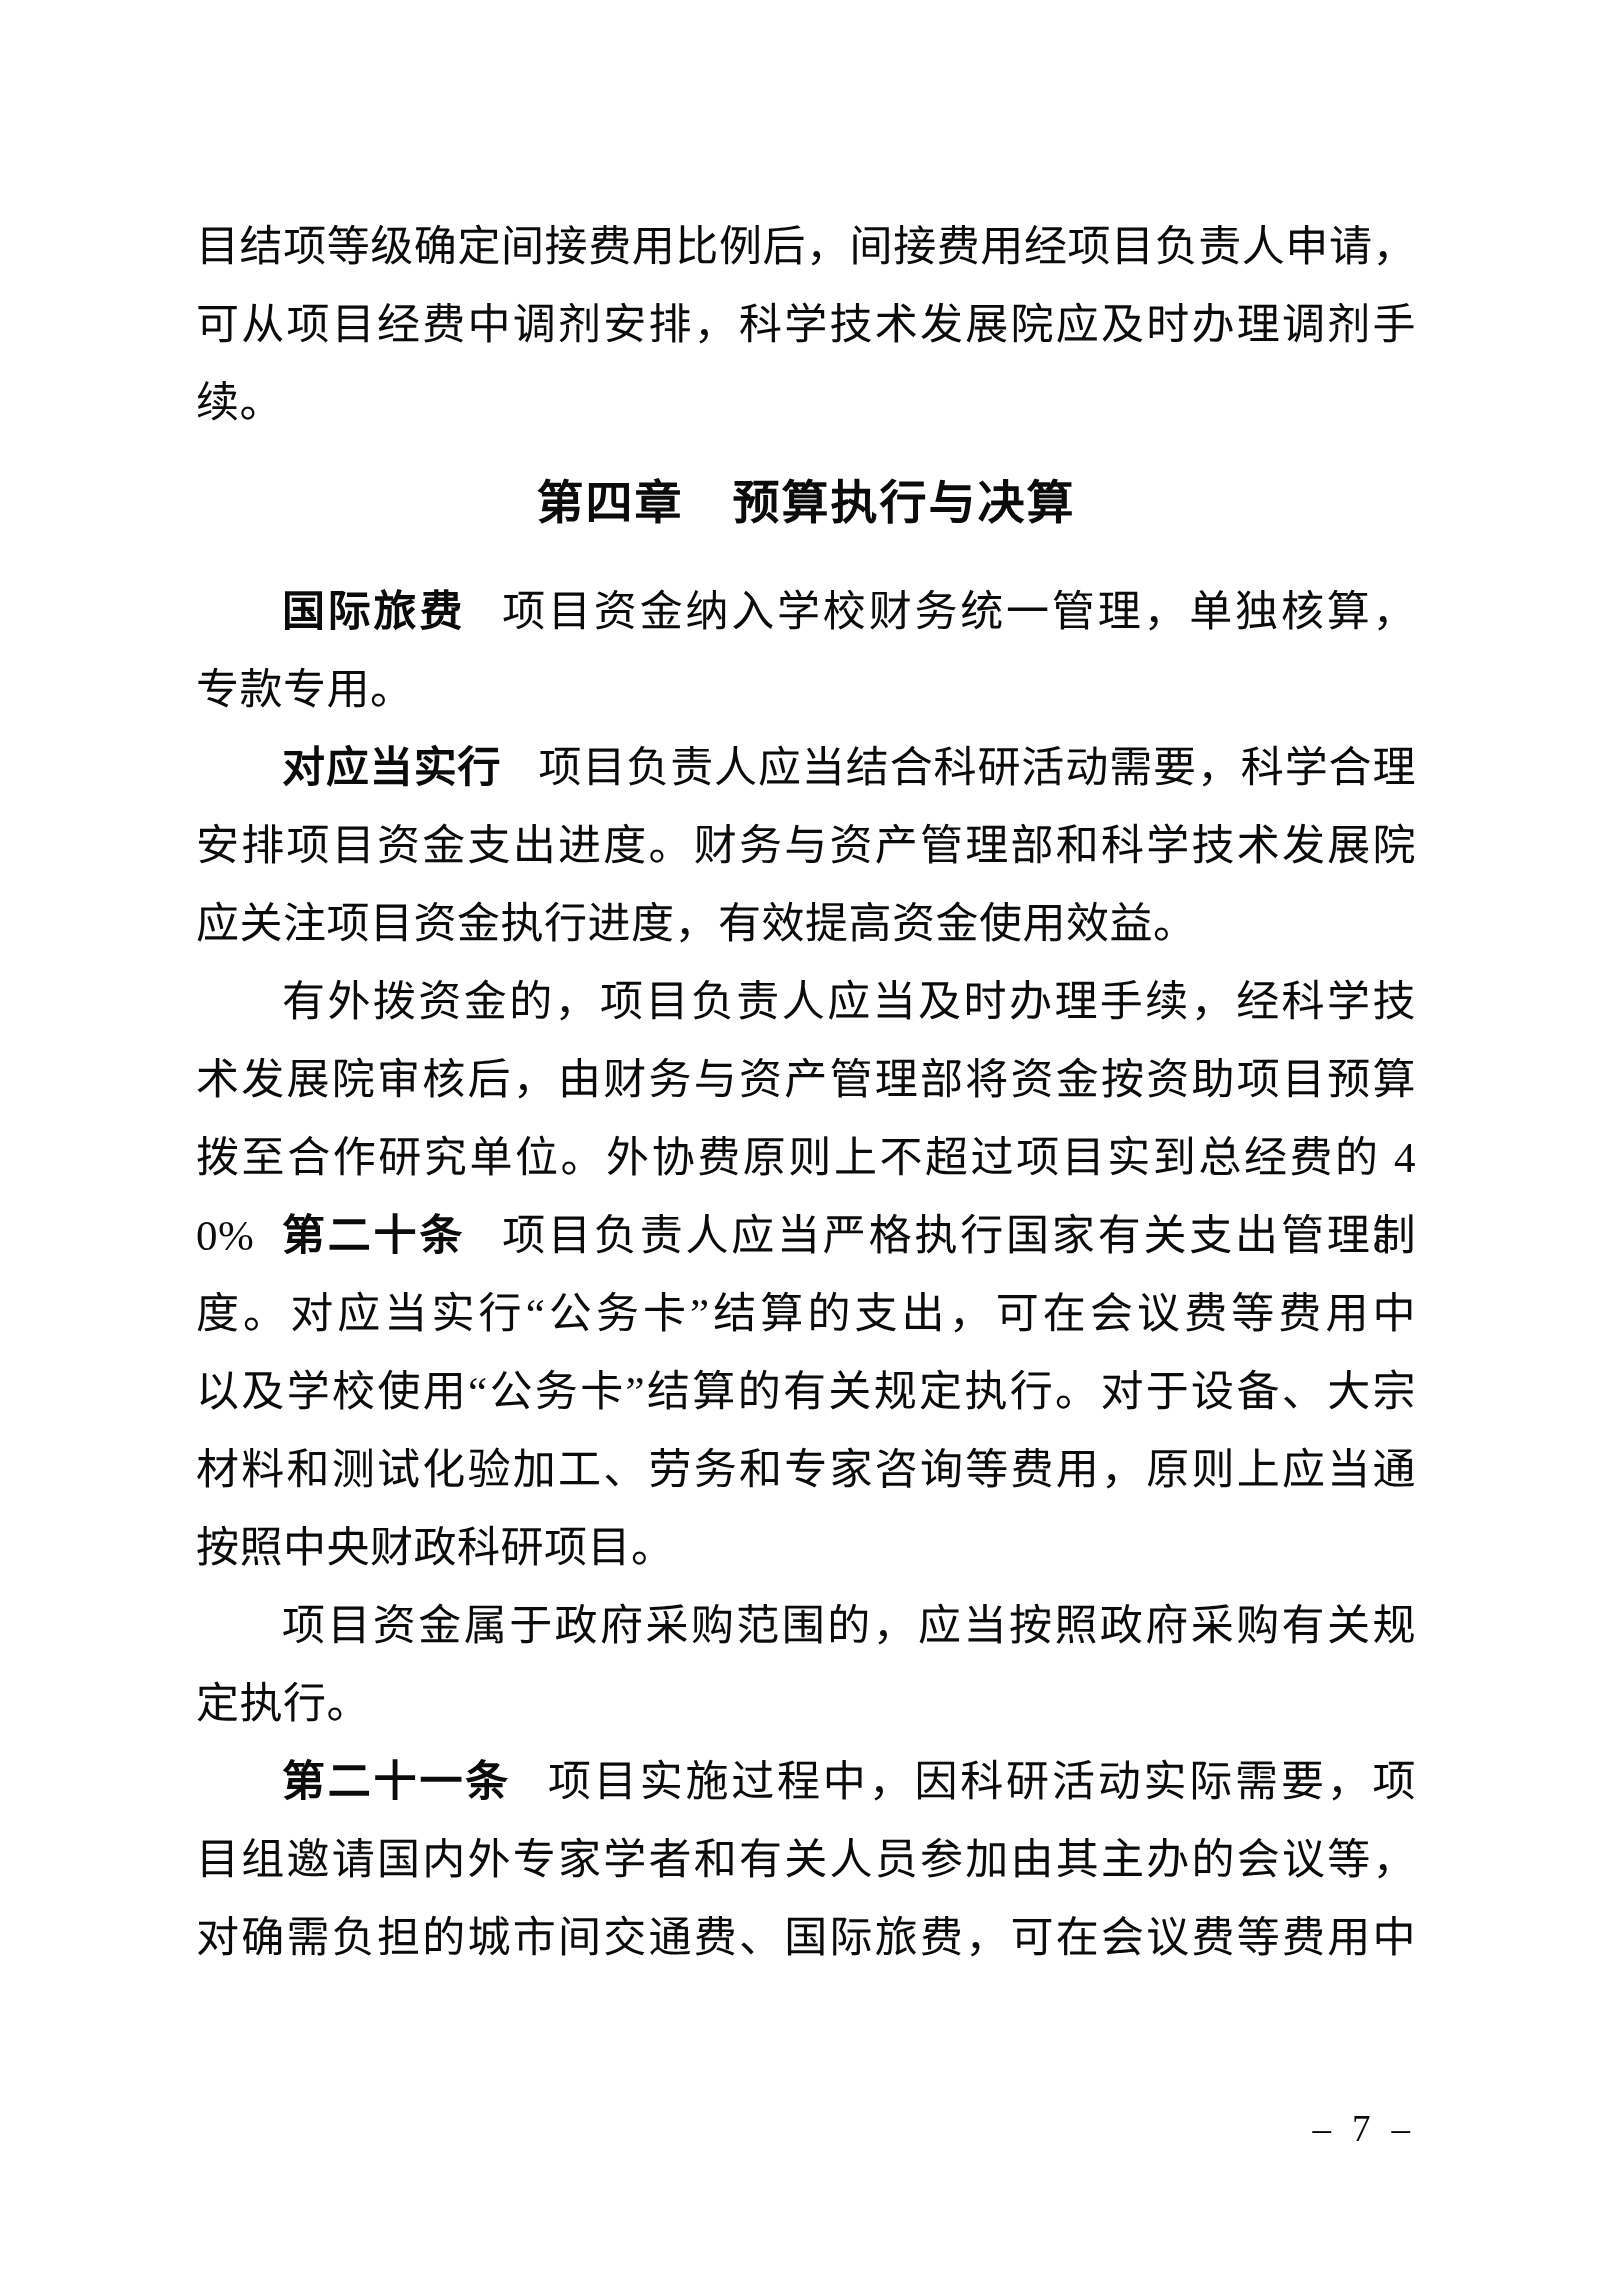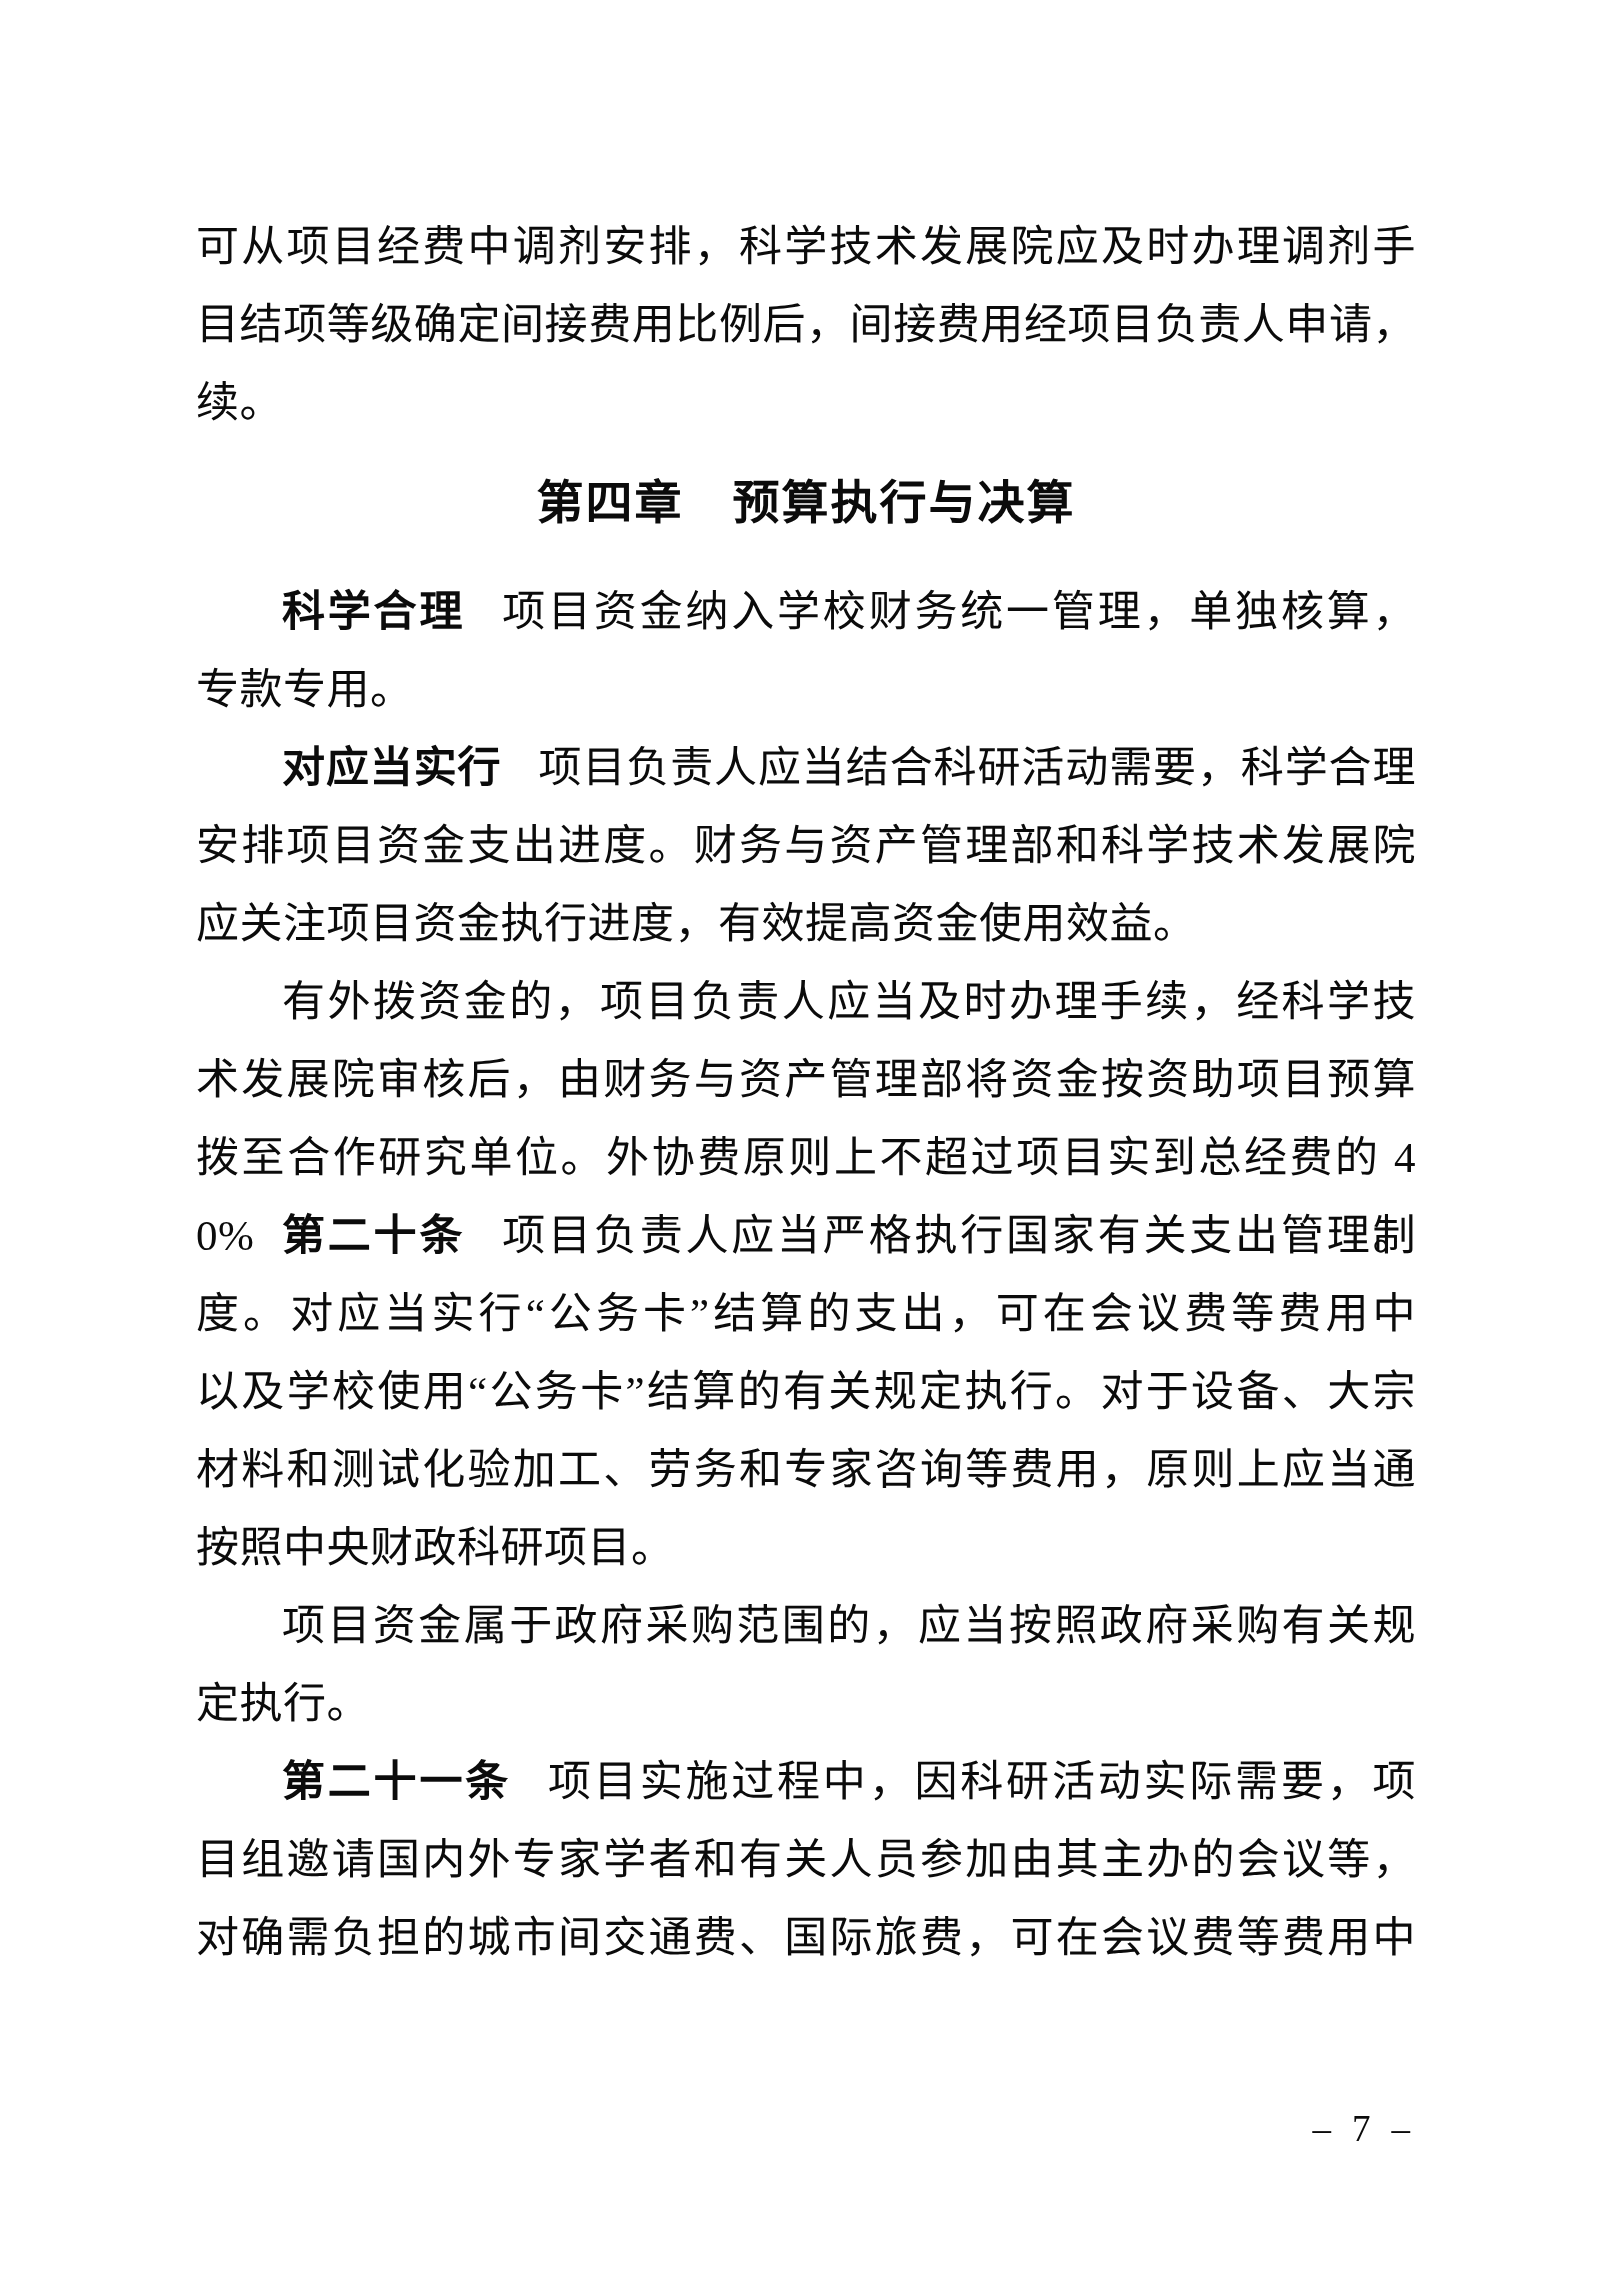--- a/index.html
+++ b/index.html
@@ -68,27 +68,27 @@
     letter-spacing: 5.9px;
     color: #0b0b0b;
   }
 </style>
 </head>
 <body>
 
 <div class="page">
   <div class="content">
 
+    <div class="line fill"><span>目结项等级确定间接费用比例后，间接费用经项目负责人申请，</span></div>
     <div class="line fill"><span>可从项目经费中调剂安排，科学技术发展院应及时办理调剂手</span></div>
-    <div class="line fill"><span>目结项等级确定间接费用比例后，间接费用经项目负责人申请，</span></div>
     <div class="line end"><span>续。</span></div>
 
     <h2 class="heading">第四章　预算执行与决算</h2>
 
-    <div class="line fill indent"><span class="term">科学合理</span><span>项目资金纳入学校财务统一管理，单独核算，</span></div>
+    <div class="line fill indent"><span class="term">国际旅费</span><span>项目资金纳入学校财务统一管理，单独核算，</span></div>
     <div class="line end"><span>专款专用。</span></div>
 
     <div class="line fill indent"><span class="term">对应当实行</span><span>项目负责人应当结合科研活动需要，科学合理</span></div>
     <div class="line fill"><span>安排项目资金支出进度。财务与资产管理部和科学技术发展院</span></div>
     <div class="line end"><span>应关注项目资金执行进度，有效提高资金使用效益。</span></div>
 
     <div class="line fill indent"><span>有外拨资金的，项目负责人应当及时办理手续，经科学技</span></div>
     <div class="line fill"><span>术发展院审核后，由财务与资产管理部将资金按资助项目预算</span></div>
     <div class="line fill"><span>拨至合作研究单位。外协费原则上不超过项目实到总经费的 40%。</span></div>
 

